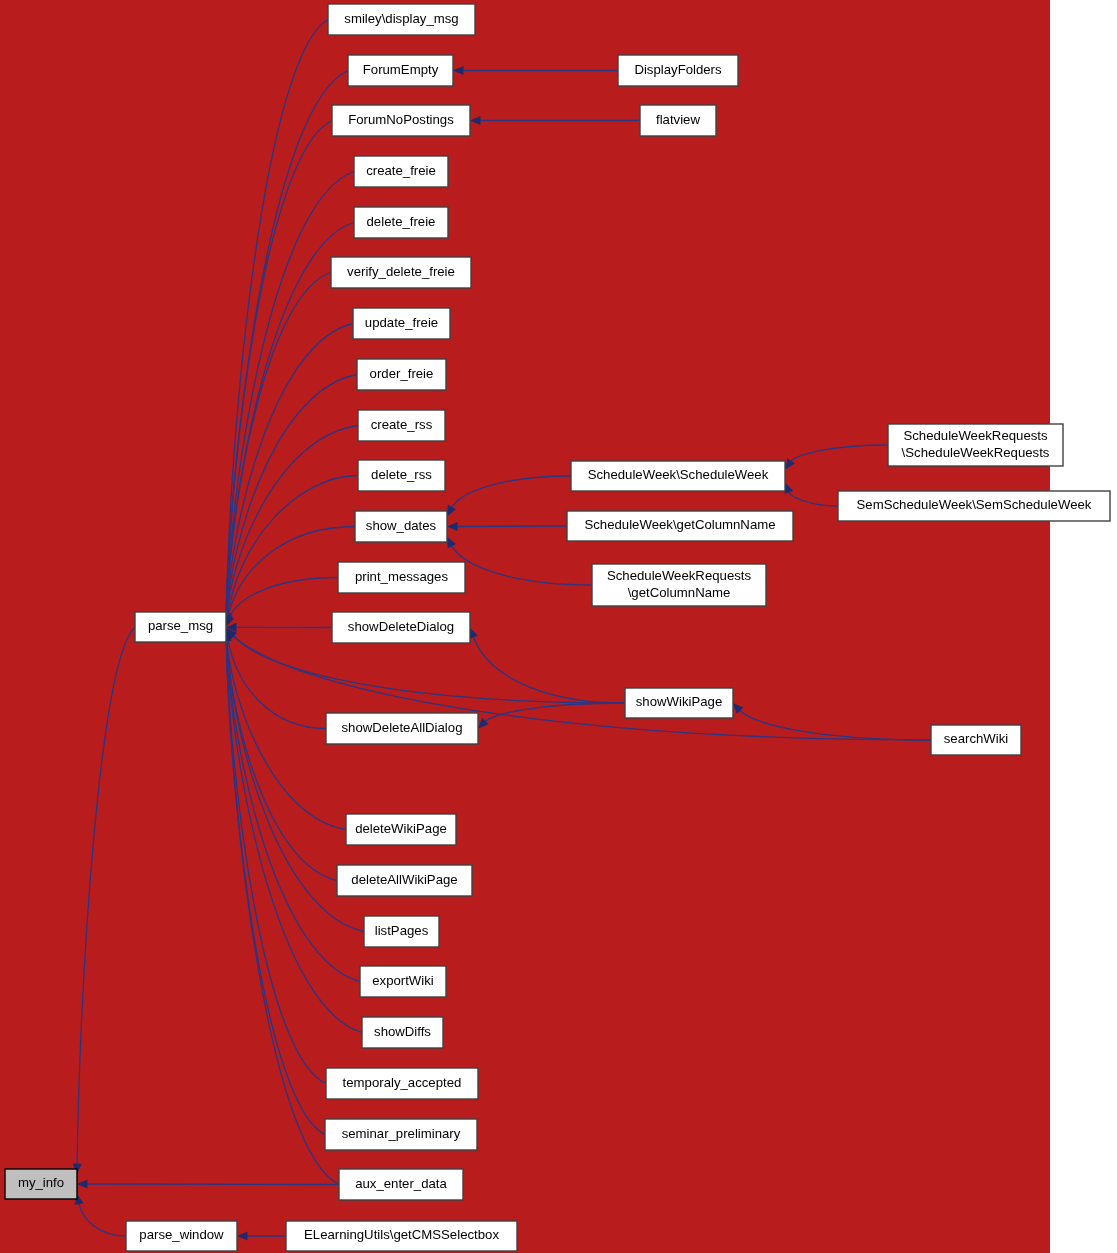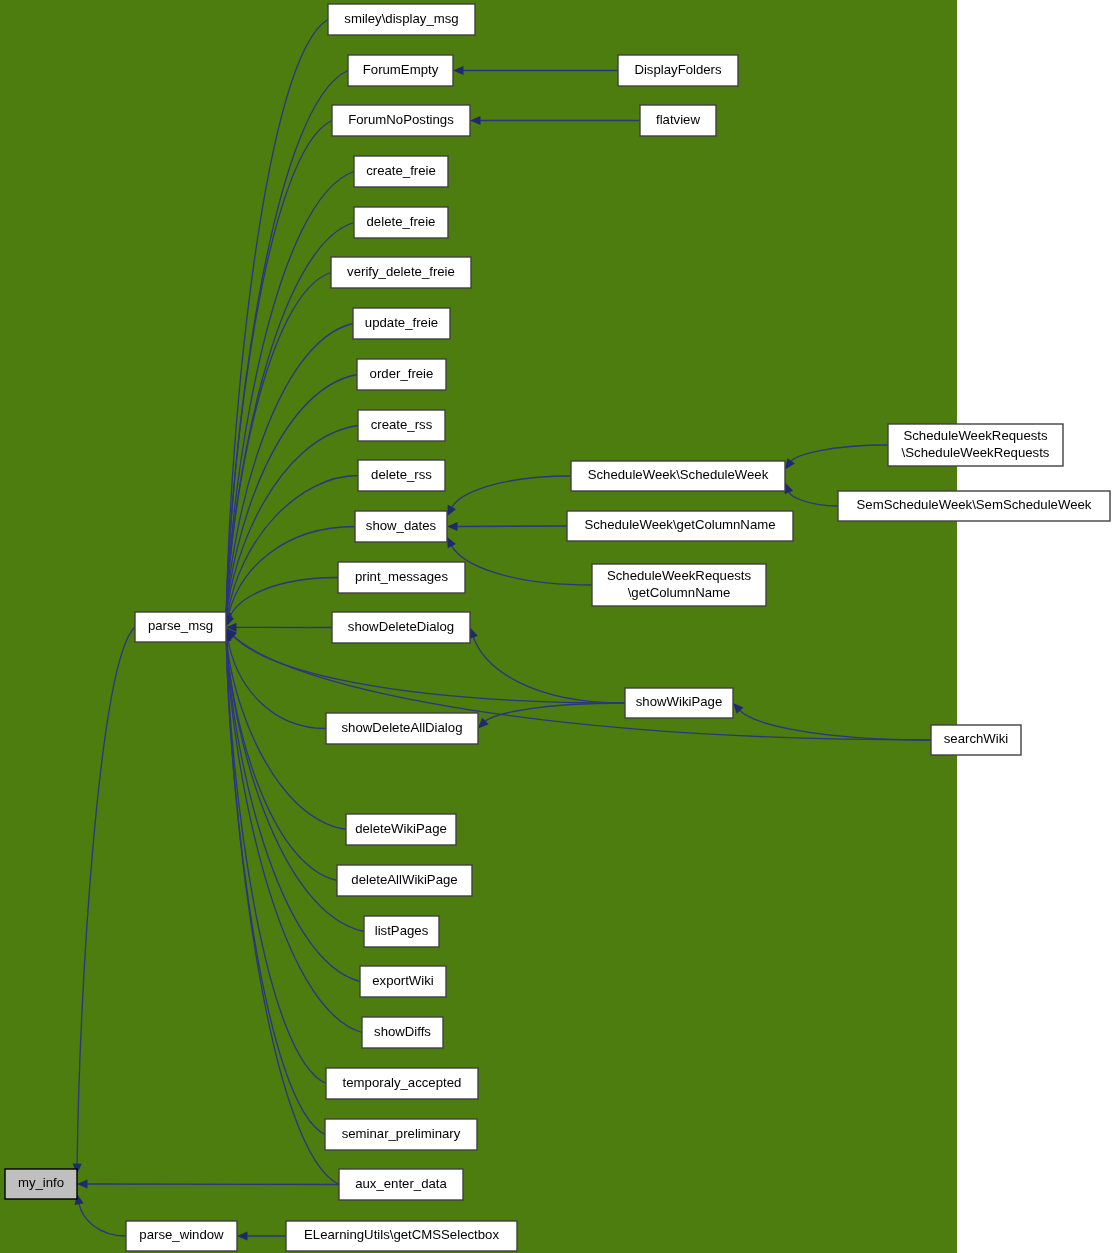--- a/index.html
+++ b/index.html
@@ -2,23 +2,23 @@
 <html><head>
 <meta charset="utf-8">
 <style>
   html, body {
     margin: 0;
     padding: 0;
     background: #ffffff;
   }
   #canvas-wrap {
     position: relative;
-    width: 957px;
+    width: 1050px;
     height: 1253px;
-    background: #4d7c0f;
+    background: #b91c1c;
     font-family: "Liberation Sans", sans-serif;
   }
   svg.graph {
     position: absolute;
     top: 0;
     left: 0;
     width: 1117px;
     height: 1253px;
     display: block;
   }

